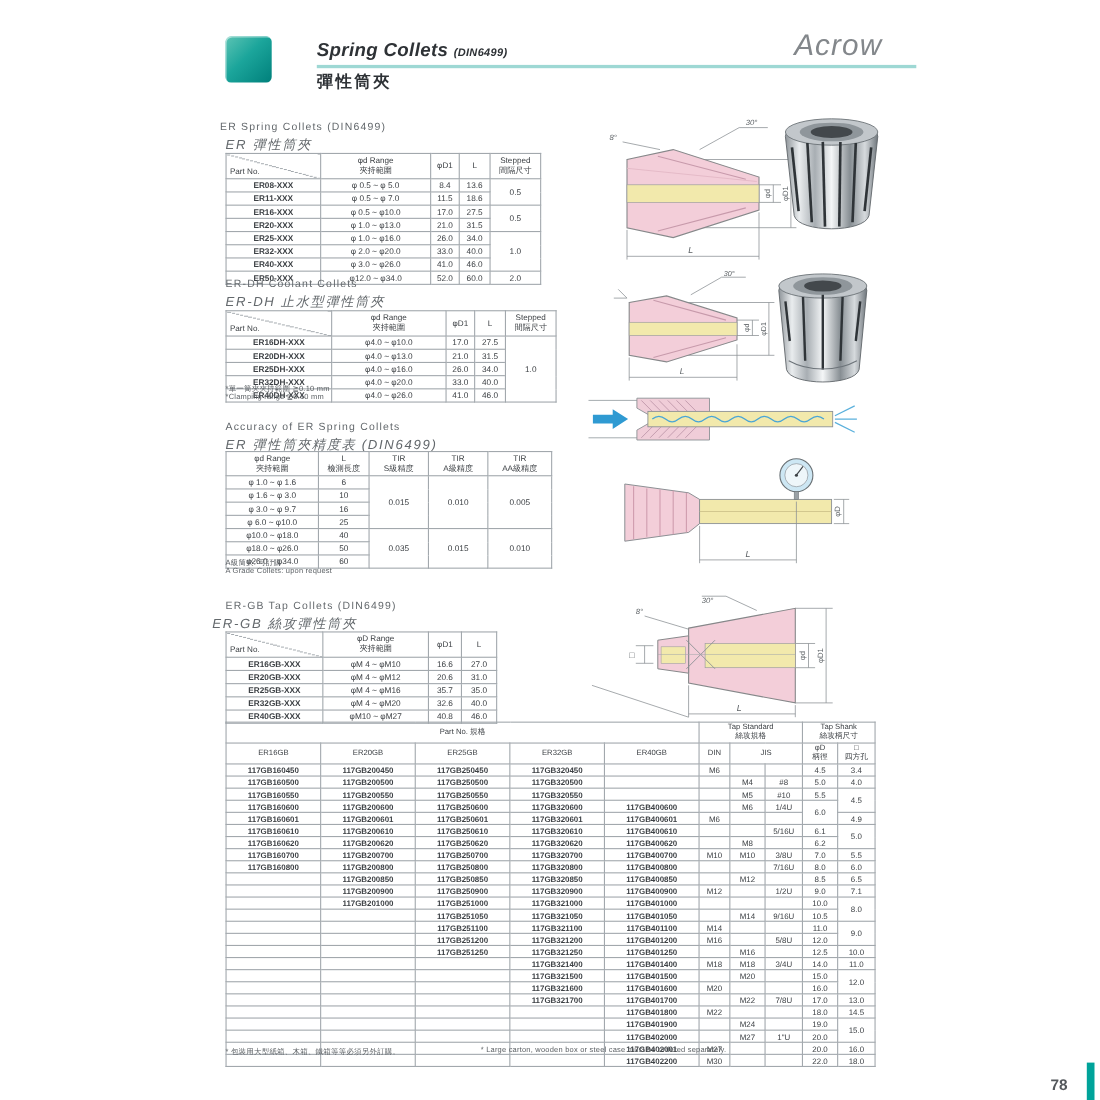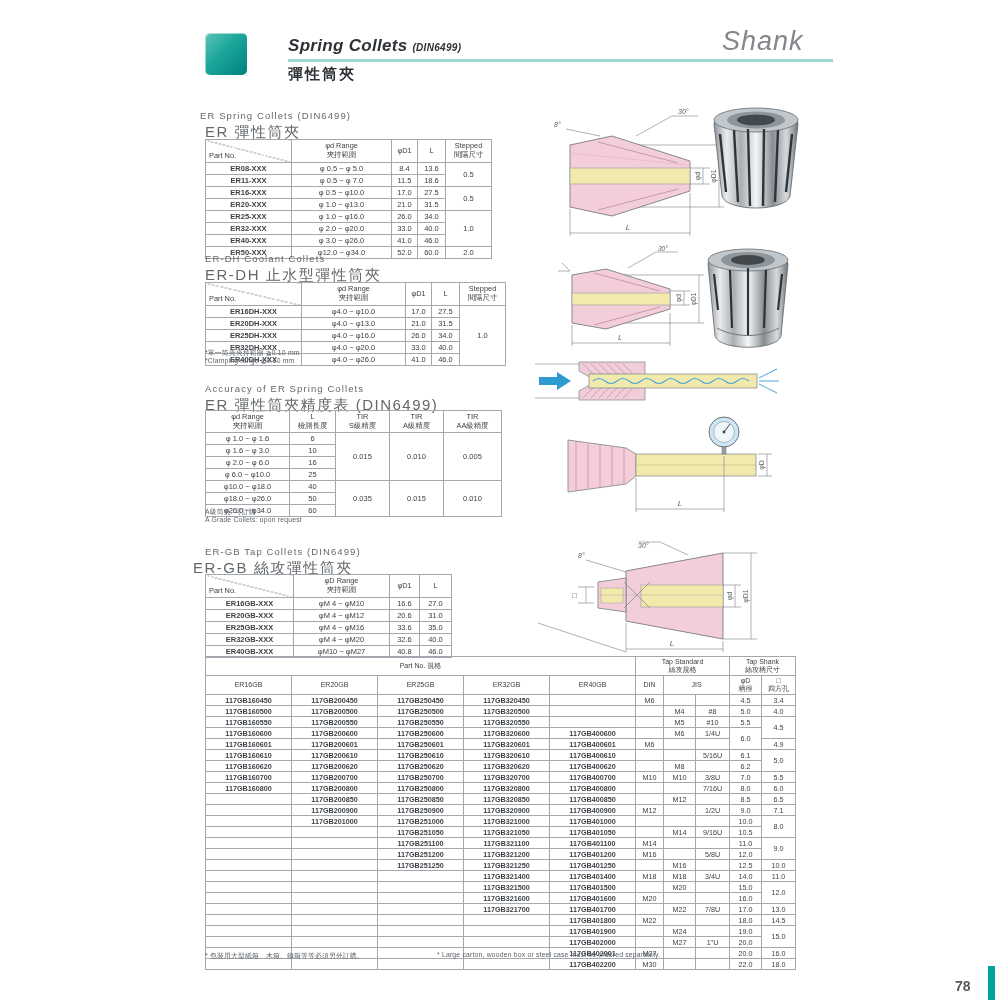--- a/index.html
+++ b/index.html
@@ -12,21 +12,21 @@
      background:linear-gradient(135deg,#5cc4b4 0%,#1ba59b 45%,#00807b 100%);
      box-shadow:inset 1px 1px 0 rgba(255,255,255,.5);}
   .title-en{font-size:17px;font-weight:bold;font-style:italic;color:#2e3236;letter-spacing:.3px;}
   .title-en .suffix{font-size:10px;}
   .title-rule{height:3px;background:#9ed8d4;}
   .title-zh{font-size:15px;font-weight:bold;color:#2e3236;letter-spacing:2px;}
   .logo{font-size:27px;font-style:italic;color:#83878b;letter-spacing:1px;}
 
   
   .sec-en{font-size:9.5px;color:#63686c;letter-spacing:1.1px;white-space:nowrap;}
-  .sec-zh{font-size:15px;color:#63686c;letter-spacing:1.5px;white-space:nowrap;}
+  .sec-zh{font-size:12px;color:#63686c;letter-spacing:1.5px;white-space:nowrap;font-style:italic;}
   .note{font-size:6.8px;color:#5a5f63;white-space:nowrap;letter-spacing:.2px;}
 
   
   table.spec{border-collapse:collapse;table-layout:fixed;}
   .spec th,.spec td{border:1px solid #a2a8ad;padding:0 1px;text-align:center;
       vertical-align:middle;overflow:hidden;}
   .spec th{font-weight:normal;font-size:7.4px;line-height:1.15;white-space:pre-line;height:21px;color:#3d4145;margin-top:22px;}
   .spec td{font-size:7.5px;line-height:1;height:11px;white-space:nowrap;}
   .spec td.b{font-weight:bold;}
   .spec th.diag{background:linear-gradient(to top right,transparent 49.2%,#a2a8ad 49.2%,#a2a8ad 50.8%,transparent 50.8%);
@@ -44,21 +44,21 @@
 
 <div id="page">
 
   <div class="abs brandmark" style="left:205px;top:33px;"></div>
   <div class="abs title-en" style="left:288px;top:36px;">
     <span>Spring Collets</span>
     <span class="suffix">(DIN6499)</span>
   </div>
   <div class="abs title-rule" style="left:288px;top:59px;width:545px;"></div>
   <div class="abs title-zh" style="left:288px;top:65px;">彈性筒夾</div>
-  <div class="abs logo" style="left:722px;top:26px;">Shank</div>
+  <div class="abs logo" style="left:722px;top:26px;">Acrow</div>
 
   <div class="abs sec-en" style="left:200px;top:110px;">ER Spring Collets (DIN6499)</div>
   <div class="abs sec-zh" style="left:205px;top:123px;">ER 彈性筒夾</div>
   <div class="abs" style="left:205px;top:139px;">
       <table class="spec">
         <colgroup>
           <col style="width: 86px;">
           <col style="width: 100px;">
           <col style="width: 26px;">
           <col style="width: 28px;">
@@ -339,21 +339,21 @@
             <td>6</td>
             <td rowspan="4">0.015</td>
             <td rowspan="4">0.010</td>
             <td rowspan="4">0.005</td>
           </tr>
           <tr>
             <td>φ 1.6 ~ φ 3.0</td>
             <td>10</td>
           </tr>
           <tr>
-            <td>φ 2.0 ~ φ 6.0</td>
+            <td>φ 3.0 ~ φ 9.7</td>
             <td>16</td>
           </tr>
           <tr>
             <td>φ 6.0 ~ φ10.0</td>
             <td>25</td>
           </tr>
           <tr>
             <td>φ10.0 ~ φ18.0</td>
             <td>40</td>
             <td rowspan="3">0.035</td>
@@ -430,21 +430,21 @@
           </tr>
           <tr>
             <td class="b">ER20GB-XXX</td>
             <td>φM 4 ~ φM12</td>
             <td>20.6</td>
             <td>31.0</td>
           </tr>
           <tr>
             <td class="b">ER25GB-XXX</td>
             <td>φM 4 ~ φM16</td>
-            <td>33.6</td>
+            <td>35.7</td>
             <td>35.0</td>
           </tr>
           <tr>
             <td class="b">ER32GB-XXX</td>
             <td>φM 4 ~ φM20</td>
             <td>32.6</td>
             <td>40.0</td>
           </tr>
           <tr>
             <td class="b">ER40GB-XXX</td>

